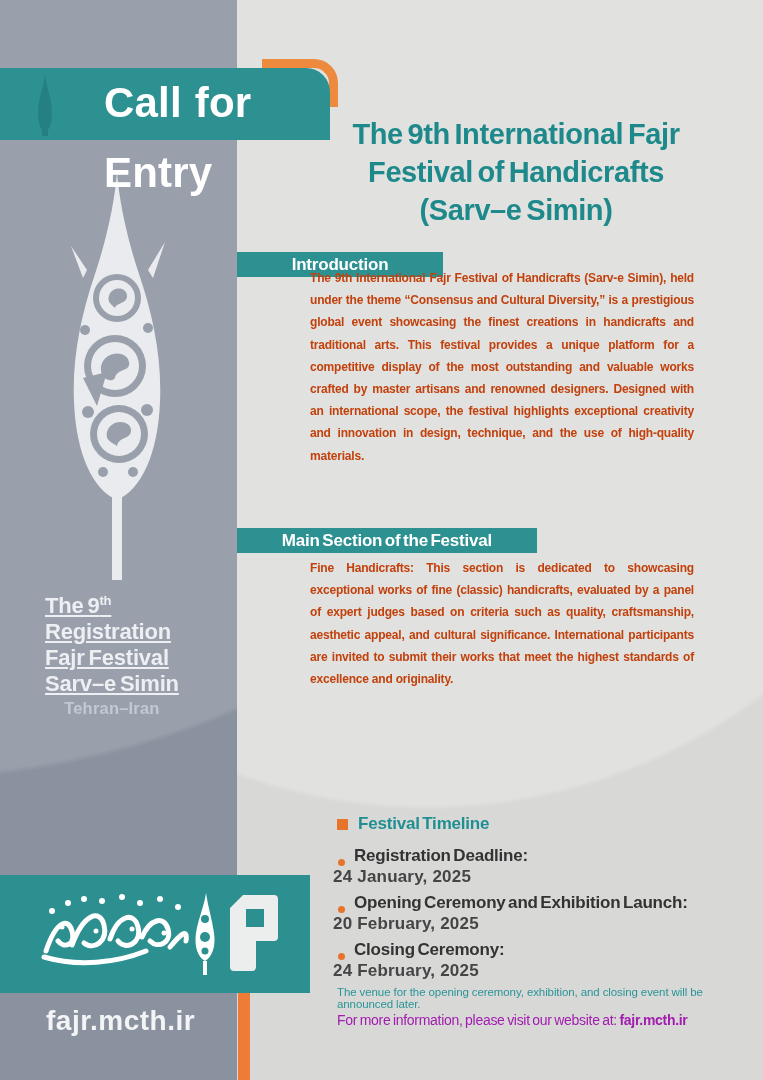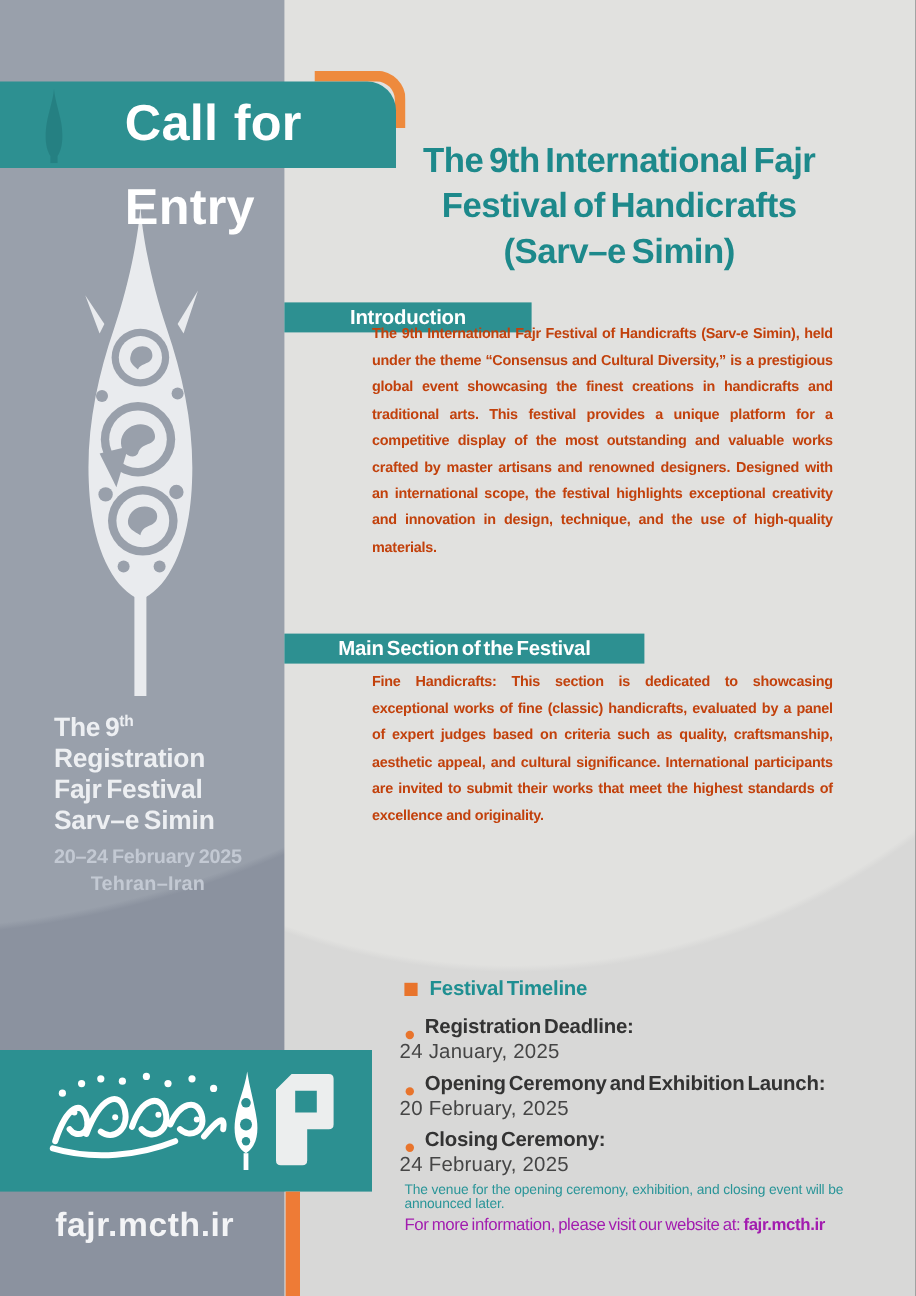--- a/index.html
+++ b/index.html
@@ -57,28 +57,28 @@
   .body-par.mainsec{top:557px;}
   
   .timeline{position:absolute;left:337px;top:814px;width:420px;}
   .tl-head{display:flex;align-items:center;margin-bottom:11px;}
   .tl-square{width:11px;height:11px;background:#e8742c;margin-right:10px;}
   .tl-head-label{color:#1f8f91;font-weight:800;font-size:17px;letter-spacing:-.2px;word-spacing:-2px;}
   .tl-item{margin-bottom:5px;}
   .tl-label-row{display:flex;align-items:flex-end;line-height:21px;}
   .tl-dot{width:7px;height:7px;border-radius:50%;background:#e8742c;margin:0 9px 0 1px;}
   .tl-label{color:#333;font-weight:800;font-size:17px;letter-spacing:-.2px;word-spacing:-2px;}
-  .tl-date{color:#454545;font-weight:400;font-size:17px;line-height:21px;margin-left:-4px;letter-spacing:.2px;}
+  .tl-date{color:#454545;font-weight:700;font-size:17px;line-height:21px;margin-left:-4px;letter-spacing:.2px;}
   .tl-venue{color:#2a9598;font-size:11.5px;font-weight:400;margin-top:3px;letter-spacing:-.1px;}
   .tl-info{color:#a21caf;font-size:14px;font-weight:400;margin-top:2px;letter-spacing:-.3px;word-spacing:-1px;}
   .tl-info b{font-weight:800;}
   
   .tree{position:absolute;left:55px;top:170px;}
   .sidebar-title{position:absolute;left:45px;top:588px;}
-  .st-line{color:#edeff2;font-weight:800;font-size:22px;line-height:26px;letter-spacing:-.2px;word-spacing:-2px;}
+  .st-line{color:#edeff2;font-weight:800;font-size:22px;line-height:26px;letter-spacing:-.2px;word-spacing:-2px;text-decoration:underline;}
   .st-line sup{font-size:13px;}
   .st-sub{color:#c3c9d3;font-weight:800;font-size:16.5px;line-height:23px;letter-spacing:-.2px;word-spacing:-1px;margin-top:6px;}
   .st-sub2{color:#c3c9d3;font-weight:800;font-size:16.5px;line-height:23px;letter-spacing:.2px;text-align:center;}
   
   .band{
     position:absolute;left:0;top:875px;width:310px;height:118px;
     background:radial-gradient(circle 300px at 330px 855px,#3d9fa0 0 99%,#2c9091 100%);
   }
   .band svg{position:absolute;}
   .calligraphy{left:38px;top:14px;}
@@ -127,21 +127,20 @@
         </mask>
       </defs>
       <rect x="0" y="0" width="125" height="412" fill="#e9ebee" mask="url(#treeMask)"></rect>
     </svg>
 
     <div class="sidebar-title">
       <div class="st-line"><span>The 9</span><sup>th</sup></div>
       <div class="st-line">Registration</div>
       <div class="st-line">Fajr Festival</div>
       <div class="st-line">Sarv–e Simin</div>
-      <div class="st-sub">20–24 February 2025</div>
       <div class="st-sub2">Tehran–Iran</div>
     </div>
   </div>
 
   <div class="banner-accent"></div>
 
   <div class="banner">
     <svg class="banner-watermark" width="30" height="62" viewBox="0 0 30 62">
       <path fill="#14595c" d="M15,0 C14,10 11,18 9,28 C7,40 8,50 12,56 L12,62 L18,62 L18,56 C22,50 23,40 21,28 C19,18 16,10 15,0 Z"></path>
     </svg>

